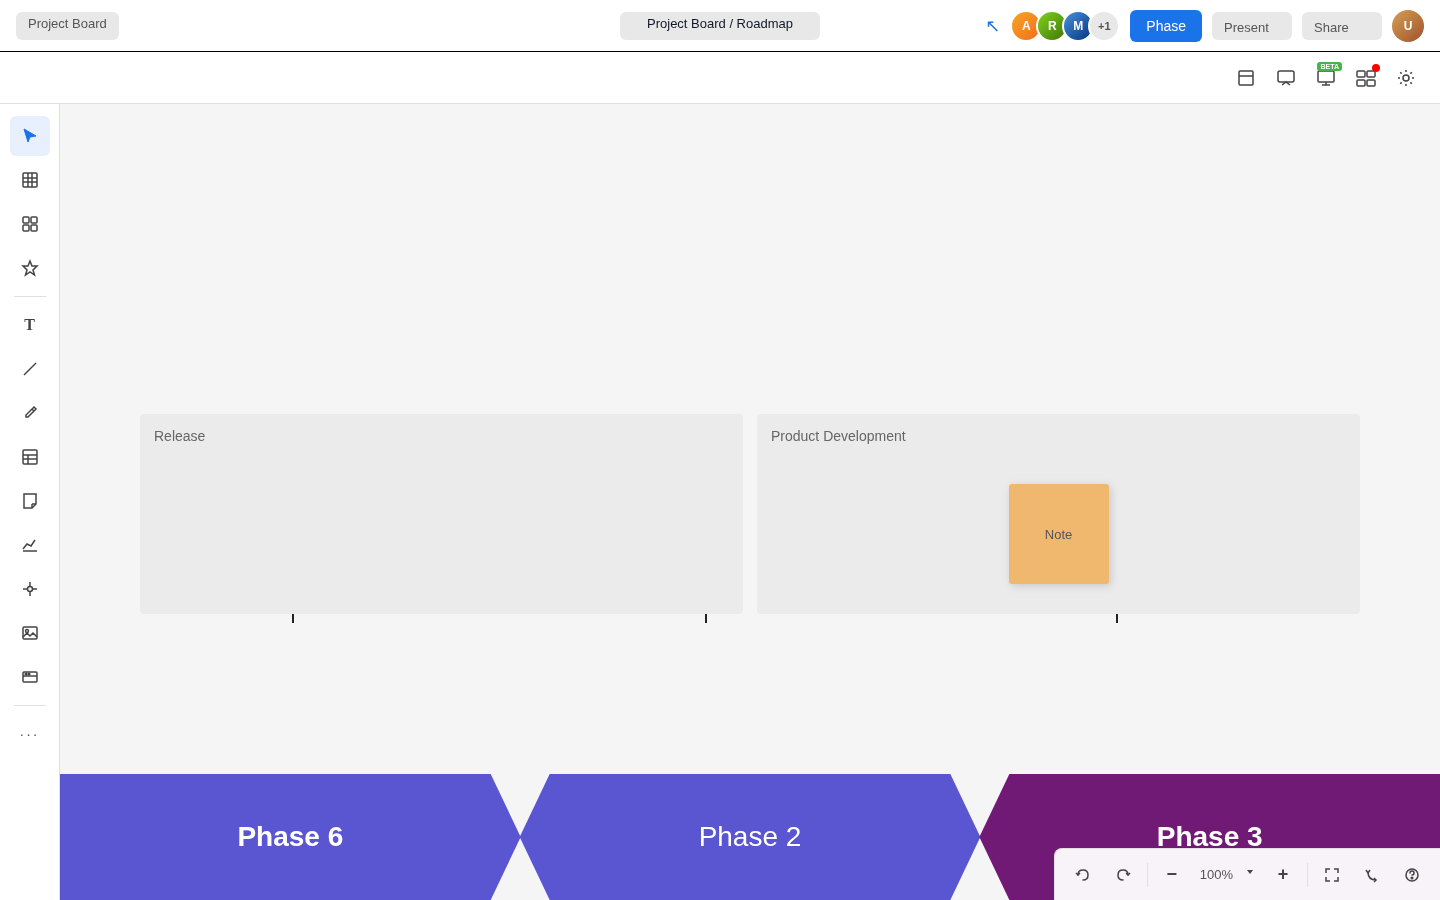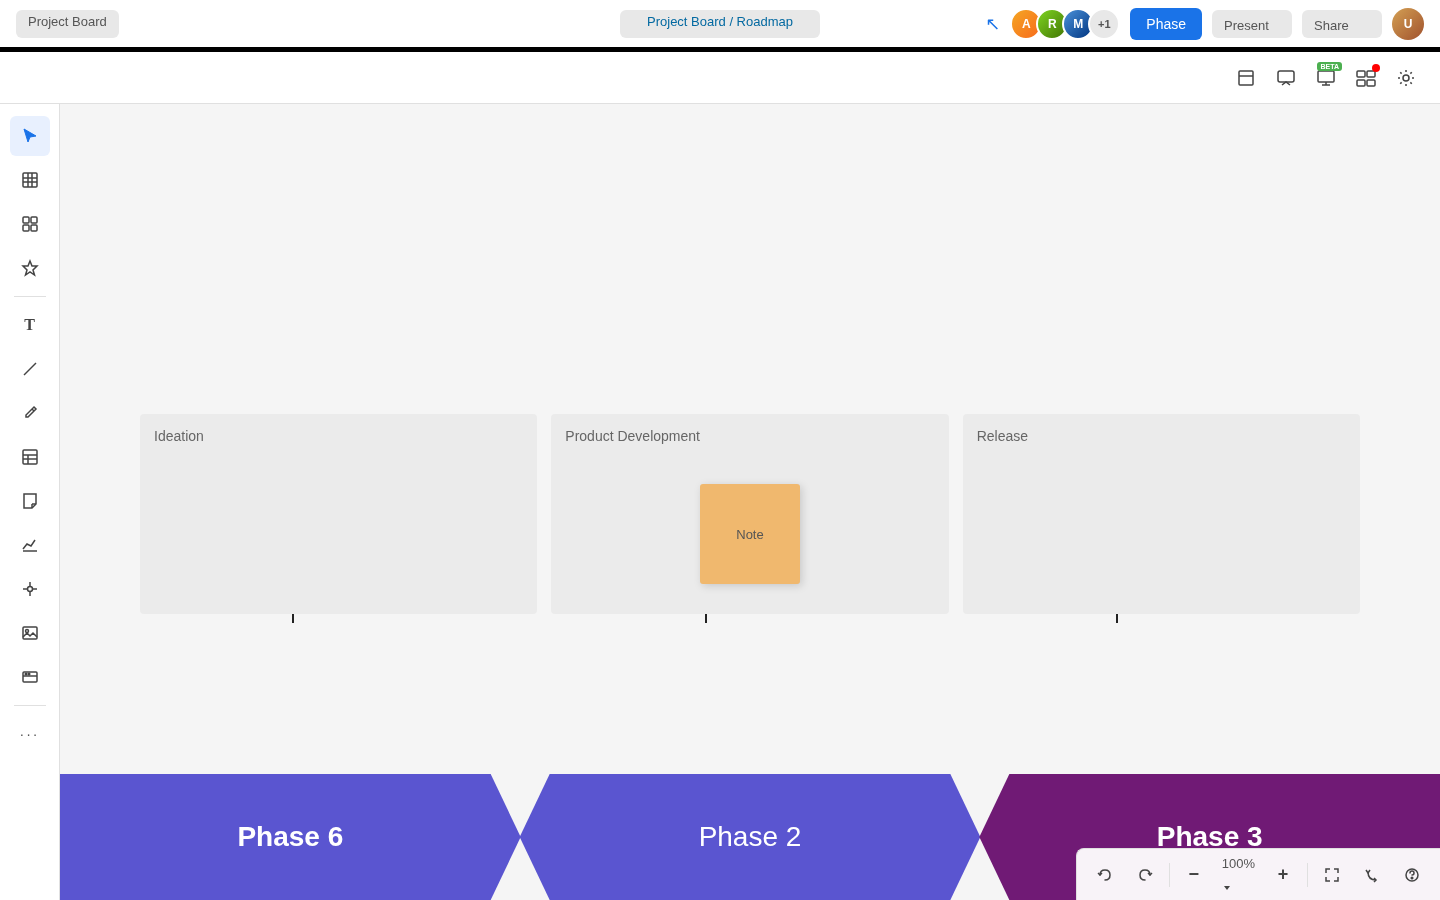--- a/index.html
+++ b/index.html
@@ -4,21 +4,21 @@
   <style>
     * { box-sizing: border-box; margin: 0; padding: 0; }
     body { font-family: -apple-system, BlinkMacSystemFont, 'Segoe UI', sans-serif; background: #f0f0f0; width: 1440px; height: 900px; overflow: hidden; position: relative; }
 
     
     .top-header {
       position: absolute;
       top: 0; left: 0; right: 0;
       height: 52px;
       background: #fff;
-      border-bottom: 5px solid #000000;
+      border-bottom: 1px solid #000000;
       display: flex;
       align-items: center;
       justify-content: space-between;
       padding: 0 16px;
       z-index: 100;
     }
     .header-left {
       display: flex;
       align-items: center;
       gap: 8px;
@@ -35,21 +35,21 @@
     .header-center {
       position: absolute;
       left: 50%;
       transform: translateX(-50%);
     }
     .header-breadcrumb {
       background: #e8e8e8;
       border-radius: 6px;
       padding: 4px 20px;
       font-size: 13px;
-      color: #0369a1;
+      color: #0f172a;
       min-width: 200px;
       height: 28px;
       text-align: center;
     }
     .header-right {
       display: flex;
       align-items: center;
       gap: 10px;
     }
     .avatar-group {
@@ -217,21 +217,20 @@
       color: #444;
       font-size: 16px;
     }
     .zoom-display {
       display: flex;
       align-items: flex-start;
       gap: 12px;
       font-size: 13px;
       color: #555;
       padding: 0 4px;
-      flex-direction: column;
     }
     .divider-v {
       width: 1px; height: 24px;
       background: #e0e0e0;
     }
 
     
     .arrows-svg {
       position: absolute;
       top: 0; left: 0;
@@ -420,34 +419,31 @@
 
     <line x1="646" y1="519" x2="646" y2="415" stroke="#222" stroke-width="2"></line>
     <polygon points="646,405 639,420 653,420" fill="#222"></polygon>
 
     <line x1="1057" y1="519" x2="1057" y2="415" stroke="#222" stroke-width="2"></line>
     <polygon points="1057,405 1050,420 1064,420" fill="#222"></polygon>
   </svg>
 
   <div style="position:absolute; top:310px; left:80px; right:80px; display:flex; gap:14px;">
 
+
     <div style="flex:1; background:#ebebeb; border-radius:4px; padding:14px; min-height:200px; position:relative;">
-      <div style="font-size:14px; color:#666;">Ideation</div>
+      <div style="font-size:14px; color:#666;">Release</div>
     </div>
 
     <div style="flex:1; background:#ebebeb; border-radius:4px; padding:14px; min-height:200px; position:relative;">
       <div style="font-size:14px; color:#666;">Product Development</div>
 
       <div style="position:absolute; width:100px; height:100px; background:#f0b86e; border-radius:3px; display:flex; align-items:center; justify-content:center; font-size:13px; color:#555; box-shadow:2px 2px 8px rgba(0,0,0,0.15); top:70px; left:50%; transform:translateX(-50%);">
         <span>Note</span>
       </div>
-    </div>
-
-    <div style="flex:1; background:#ebebeb; border-radius:4px; padding:14px; min-height:200px; position:relative;">
-      <div style="font-size:14px; color:#666;">Release</div>
     </div>
 
   </div>
 
   <div style="position:absolute; bottom:0; left:0; right:0; height:126px; display:flex;">
 
     <div style="flex:1; background:#5a55d0; clip-path:polygon(0 0, calc(100% - 30px) 0, 100% 50%, calc(100% - 30px) 100%, 0 100%); display:flex; align-items:center; justify-content:center; color:white; font-size:28px; font-weight:bold;">
       <span>Phase 6</span>
     </div>
 

